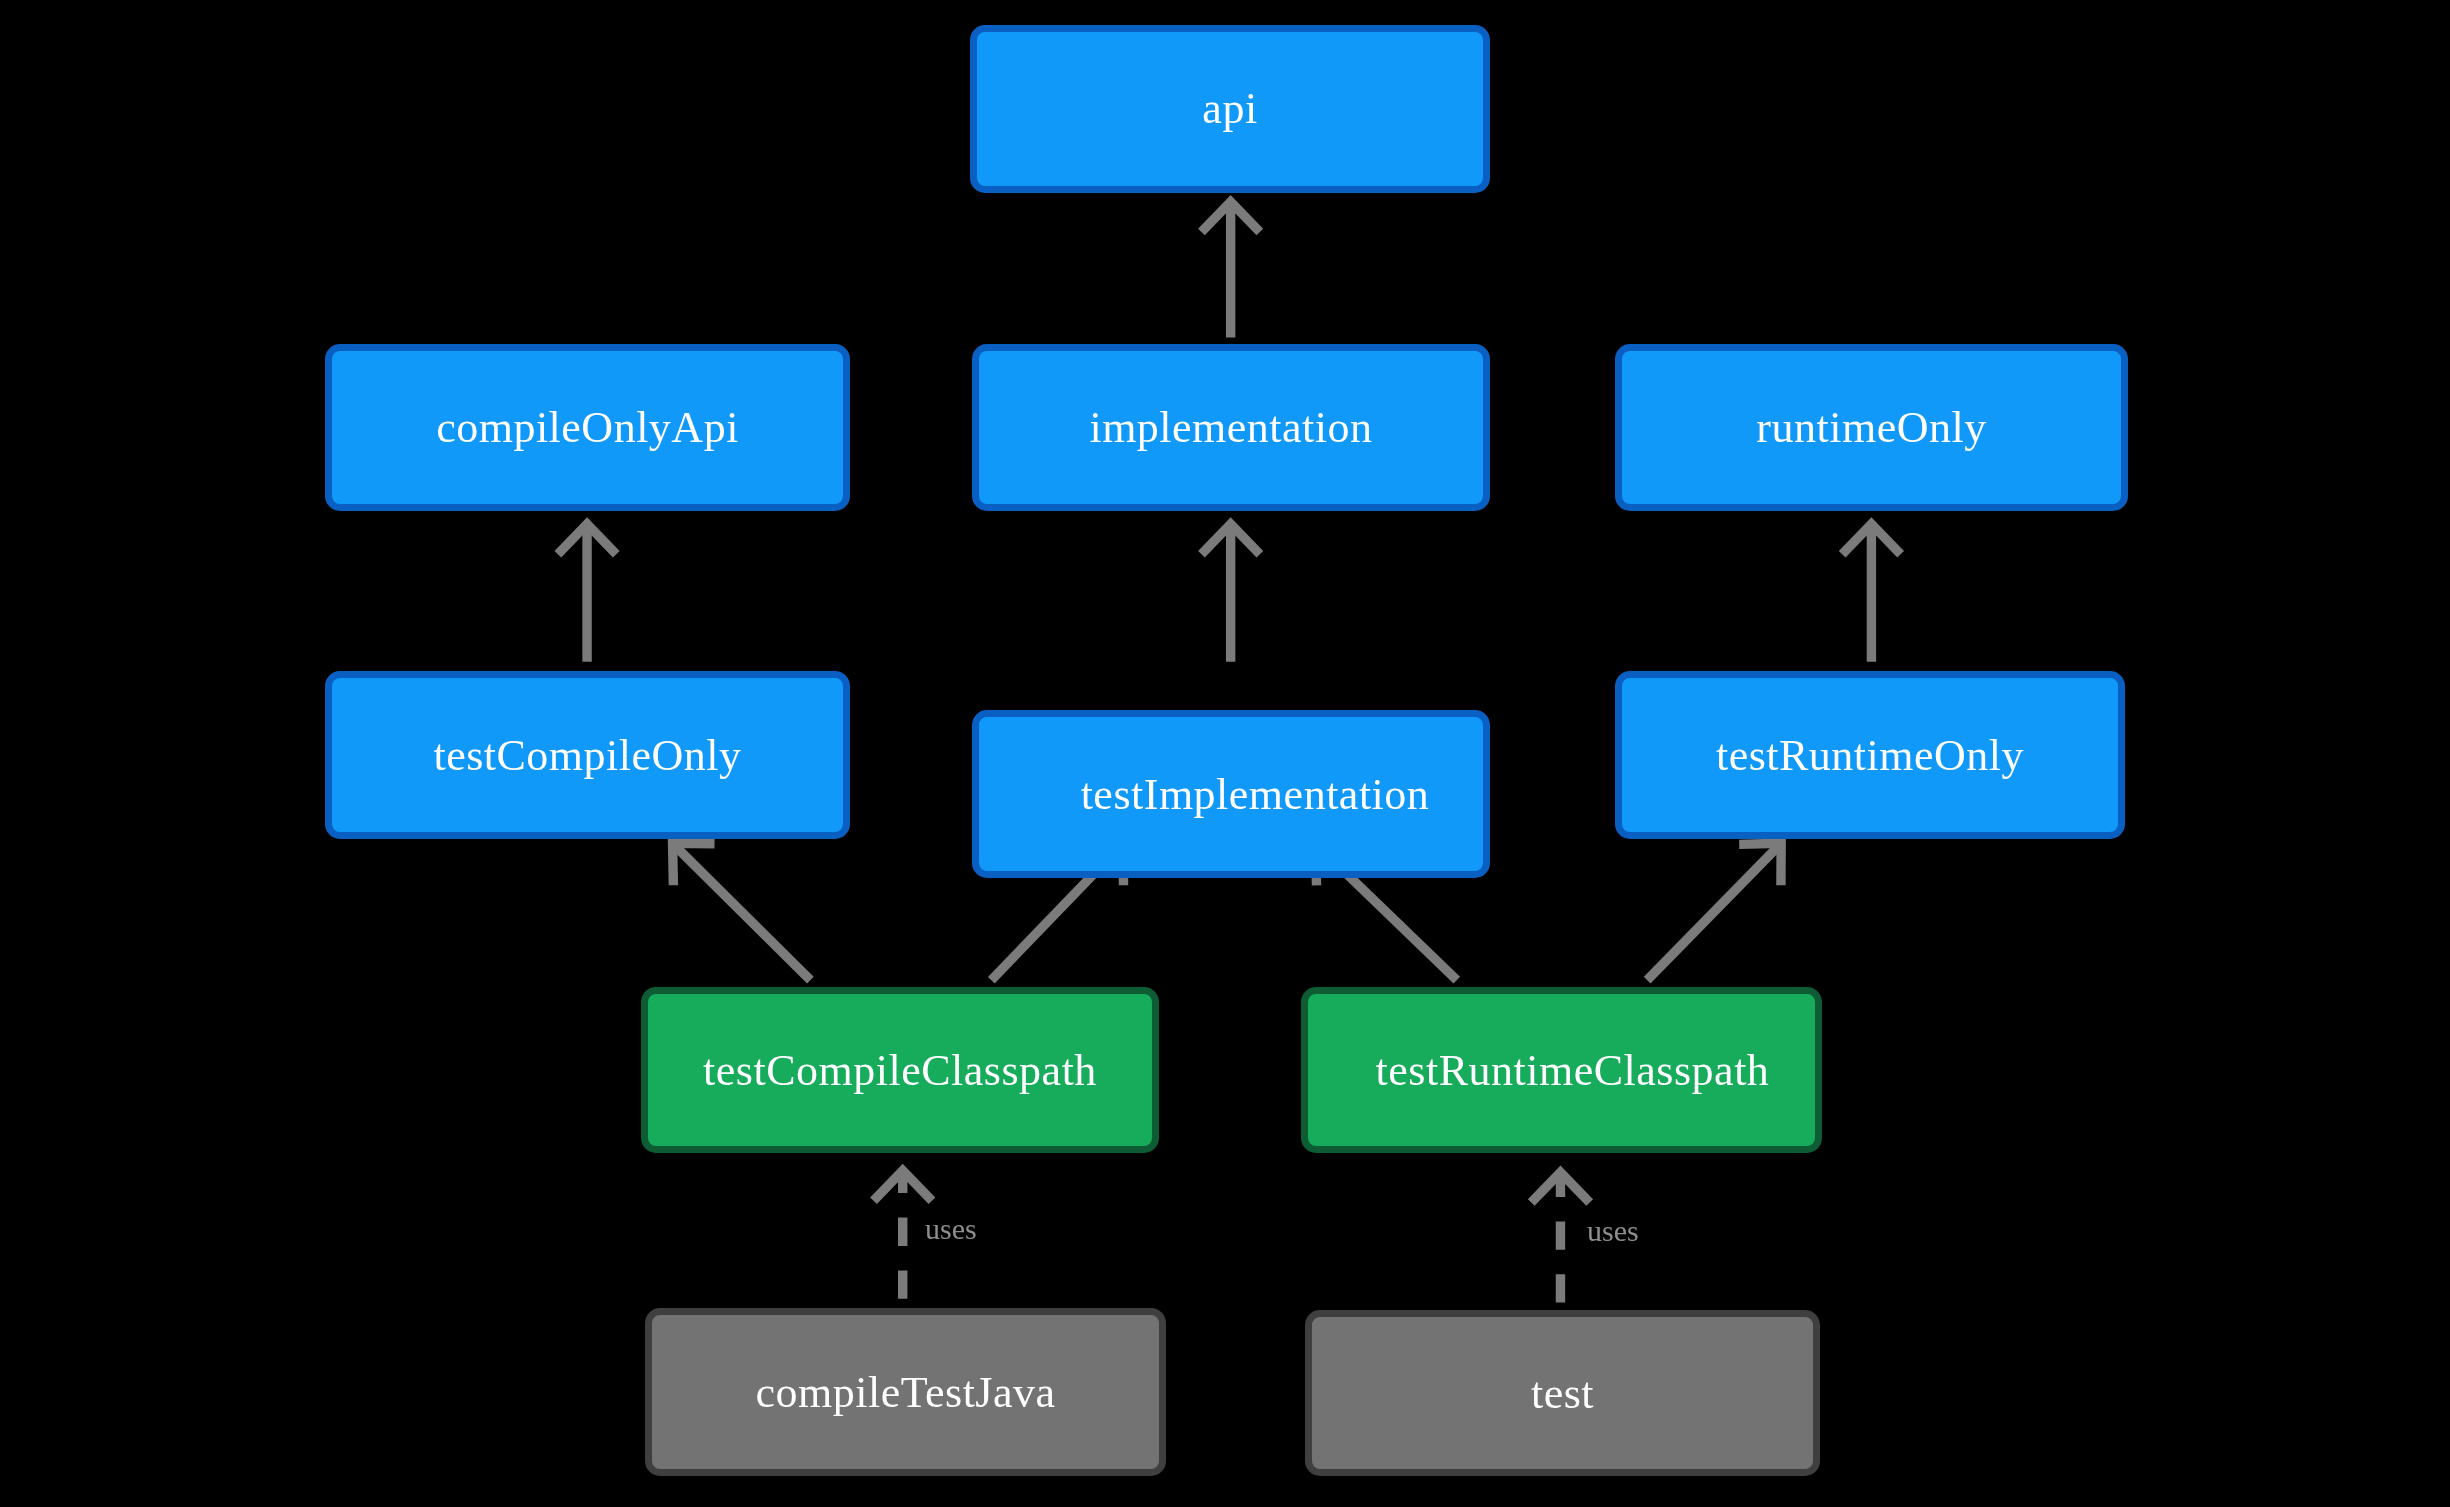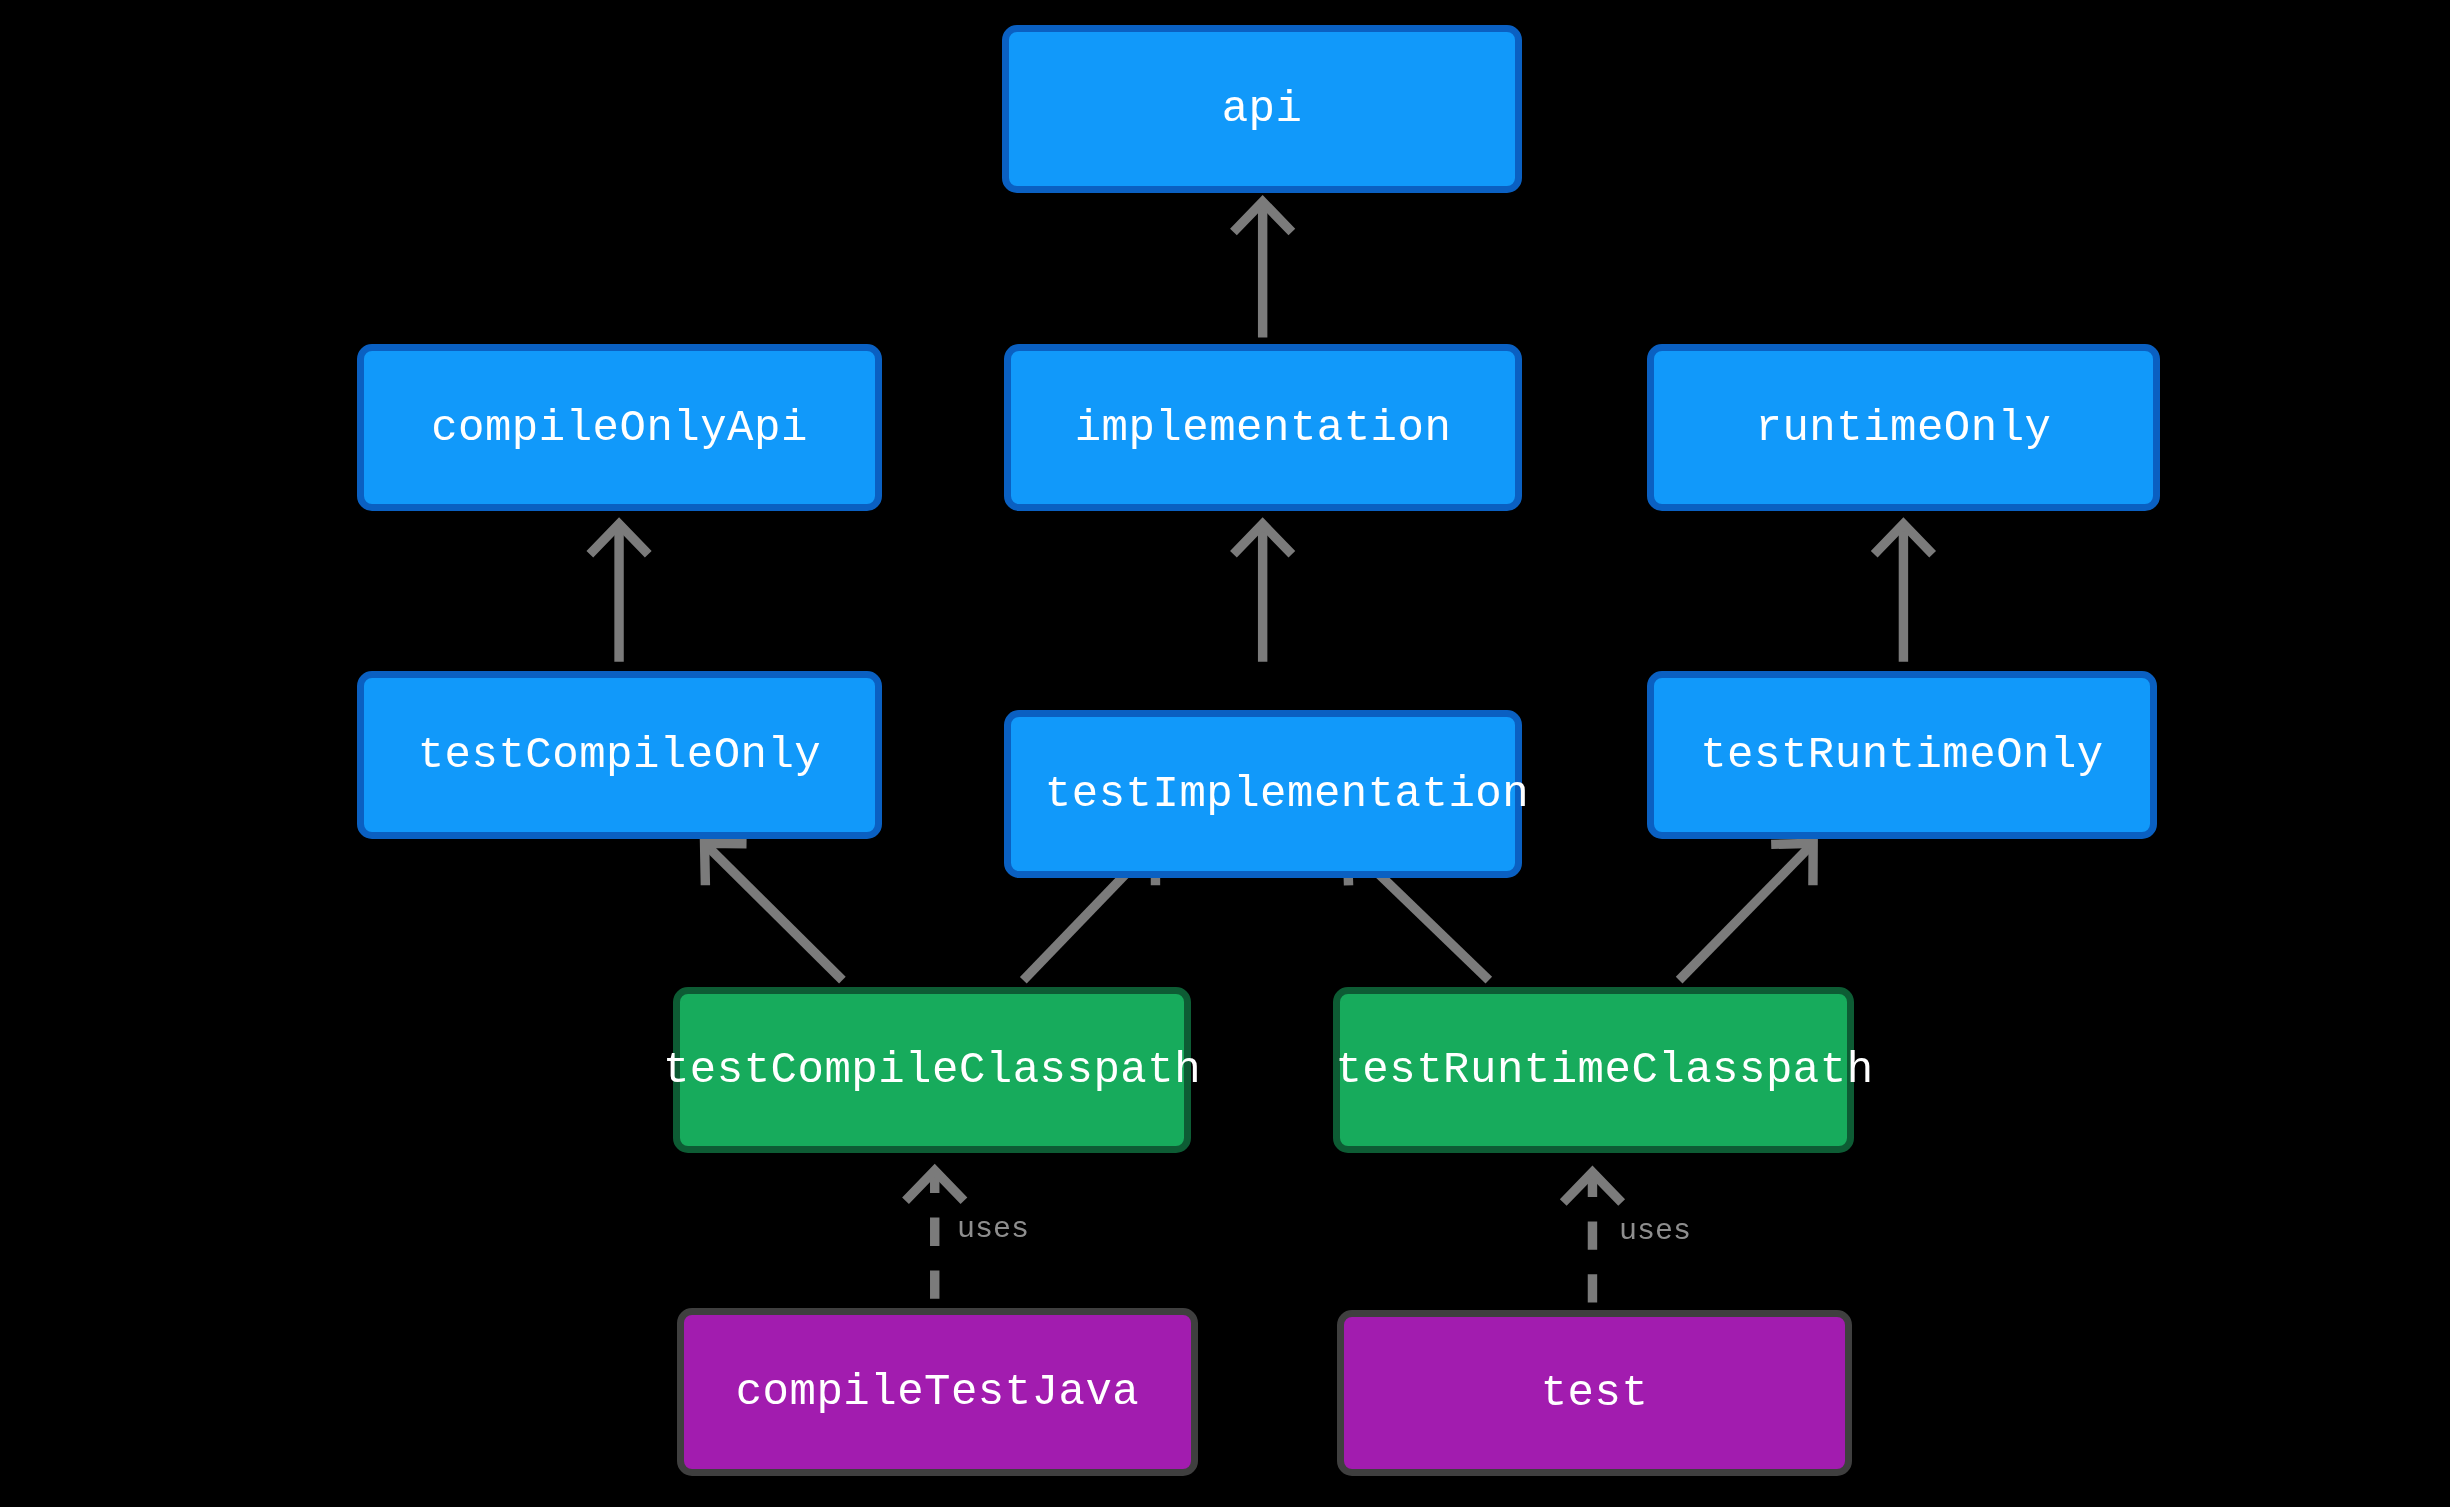--- a/index.html
+++ b/index.html
@@ -1,23 +1,22 @@
 <!DOCTYPE html>
 <html style="font-size:15px"><head>
 <meta charset="utf-8">
 <style>
   html, body { margin: 0; padding: 0; background: #000; }
   .canvas {
     position: relative;
     width: 2343px;
     height: 1508px;
     background: #000000;
-    font-family: Liberation Mono, monospace;
+    font-family: Liberation Serif, serif;
     overflow: hidden;
-    margin-left: 32px;
   }
   .edges-layer {
     position: absolute;
     left: 0; top: 0;
     width: 2450px; height: 1508px;
   }
   .node {
     position: absolute;
     box-sizing: border-box;
     border: 7.5px solid;
@@ -26,21 +25,21 @@
     align-items: center;
     justify-content: center;
     color: #ffffff;
     font-size: 44px;
     font-weight: 500;
     letter-spacing: 0.5px;
     white-space: nowrap;
   }
   .node.blue  { background: #1199FA; border-color: #0A60C2; }
   .node.green { background: #17AB5C; border-color: #0D5C34; }
-  .node.gray  { background: #a21caf; border-color: #3F3F3F; }
+  .node.gray  { background: #737373; border-color: #3F3F3F; }
   .uses-label {
     position: absolute;
     color: #8E8E8E;
     font-size: 30px;
     font-weight: 500;
   }
 </style>
 </head>
 <body>
 

